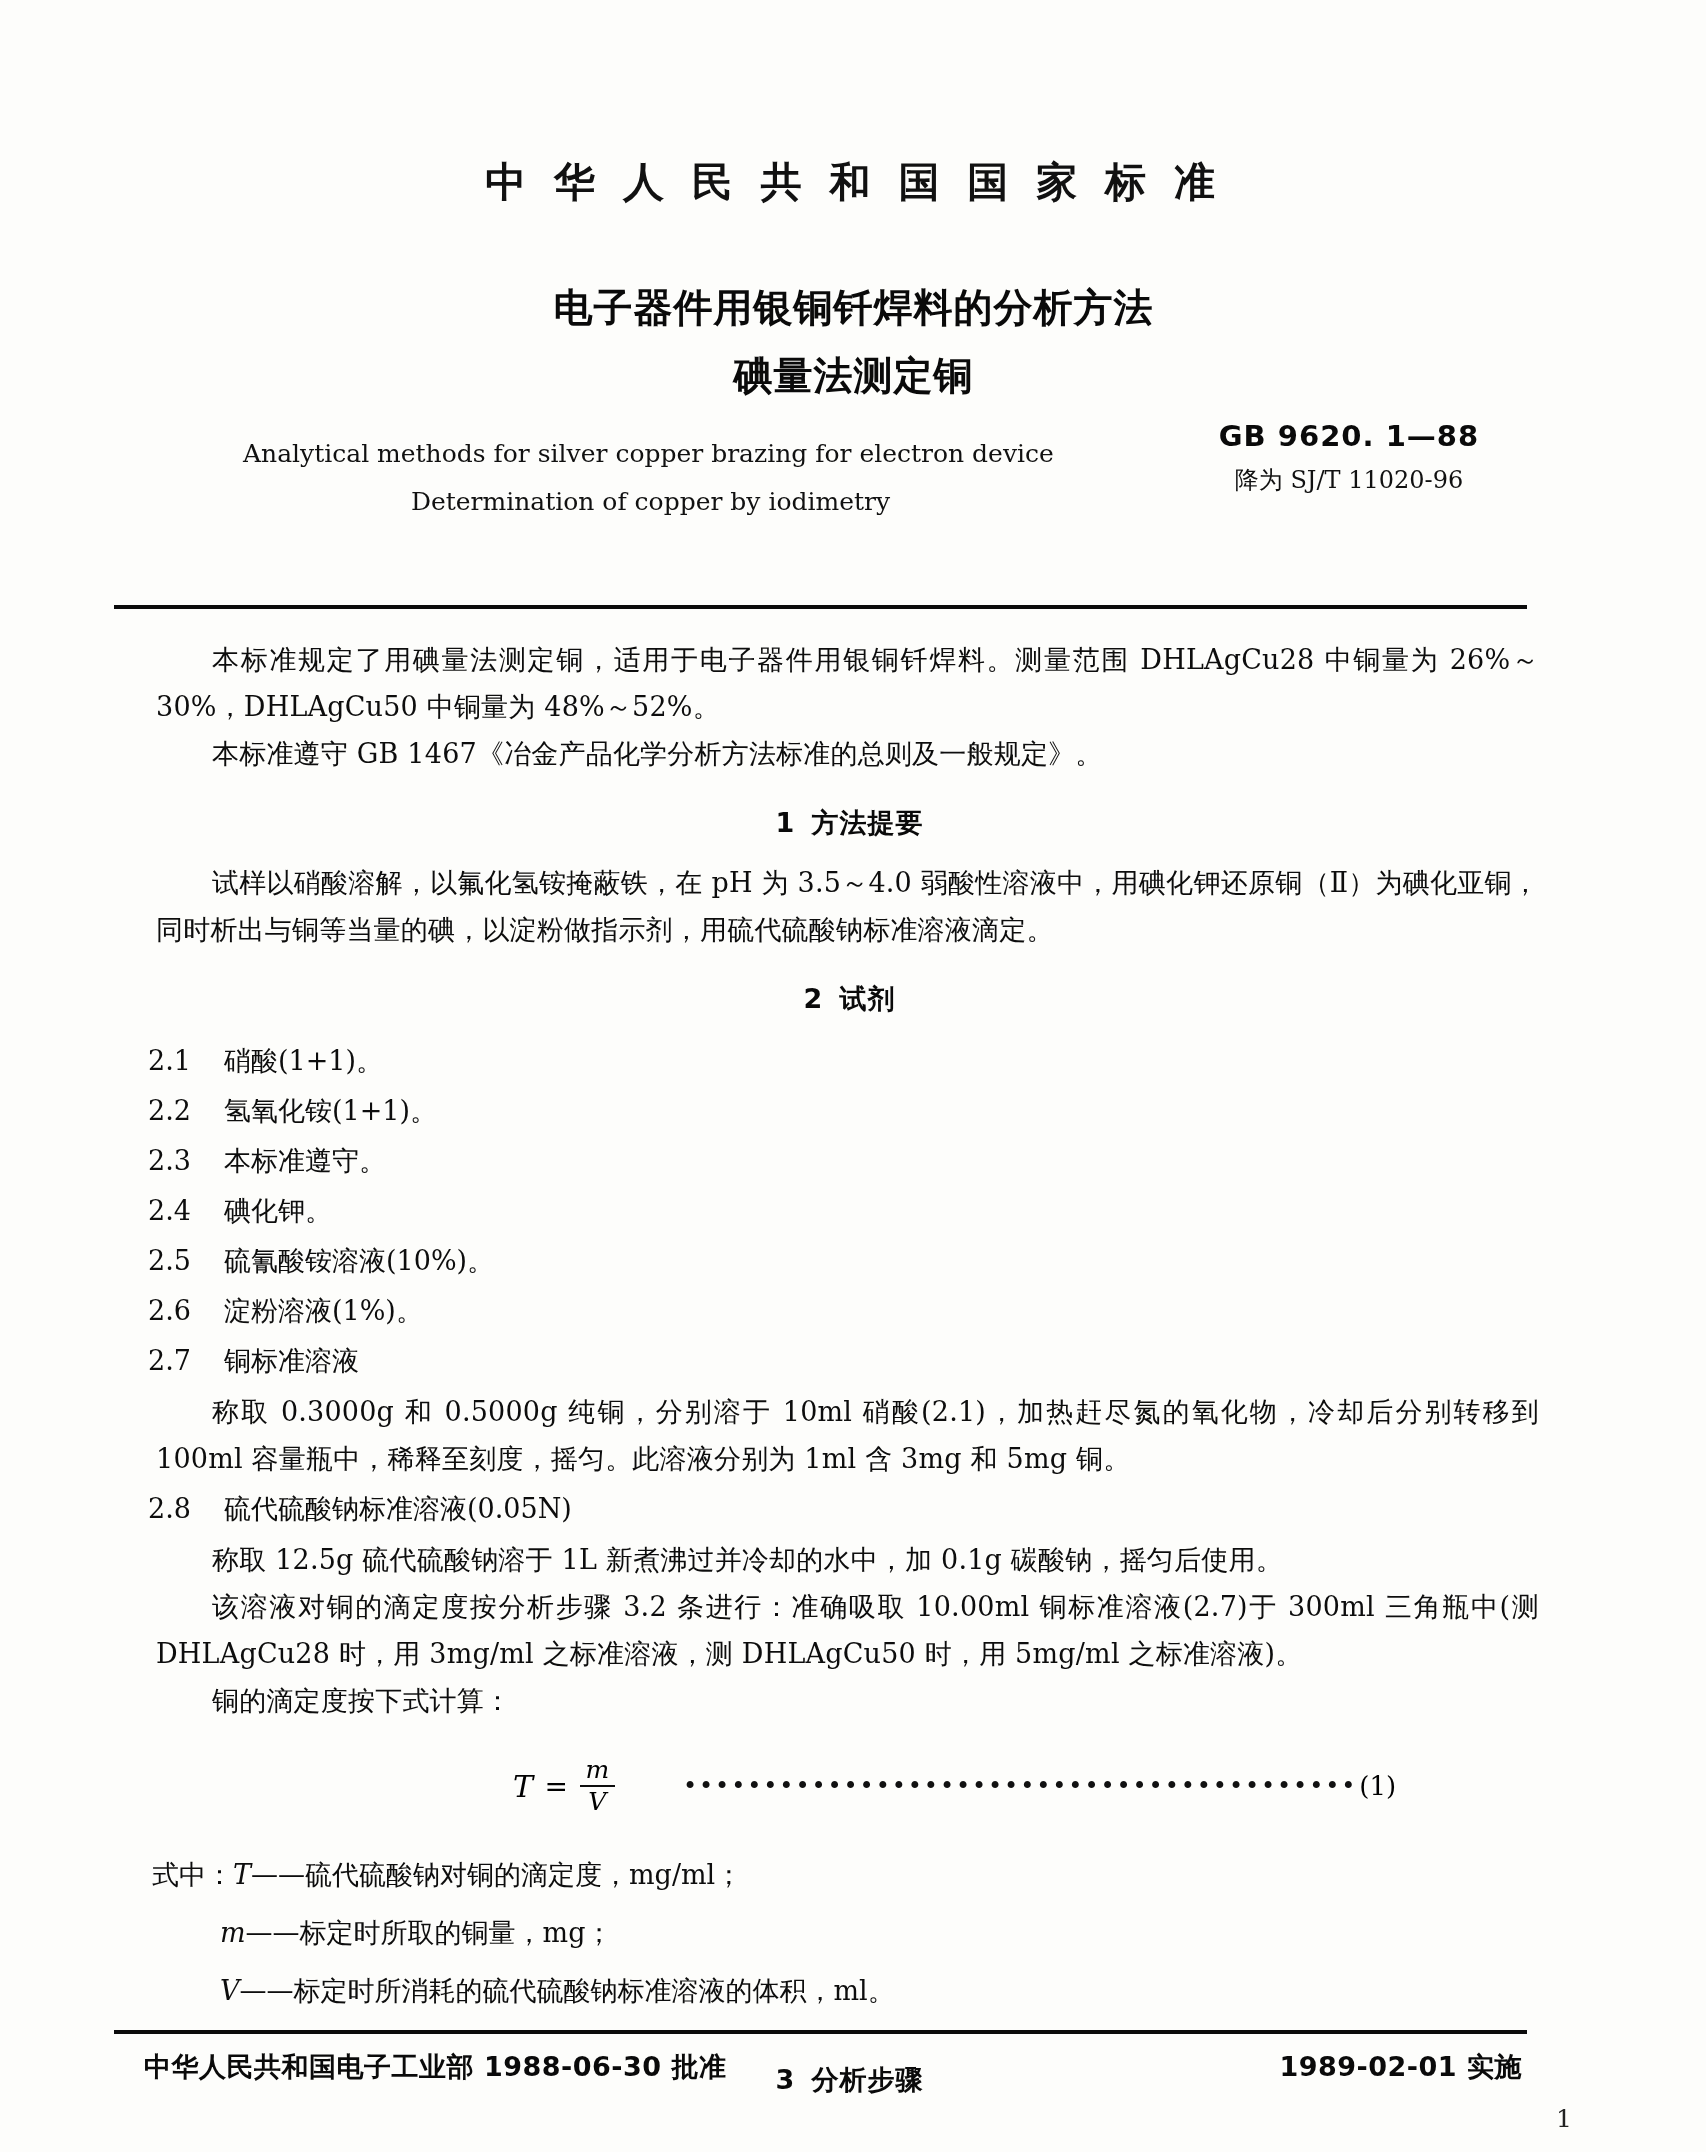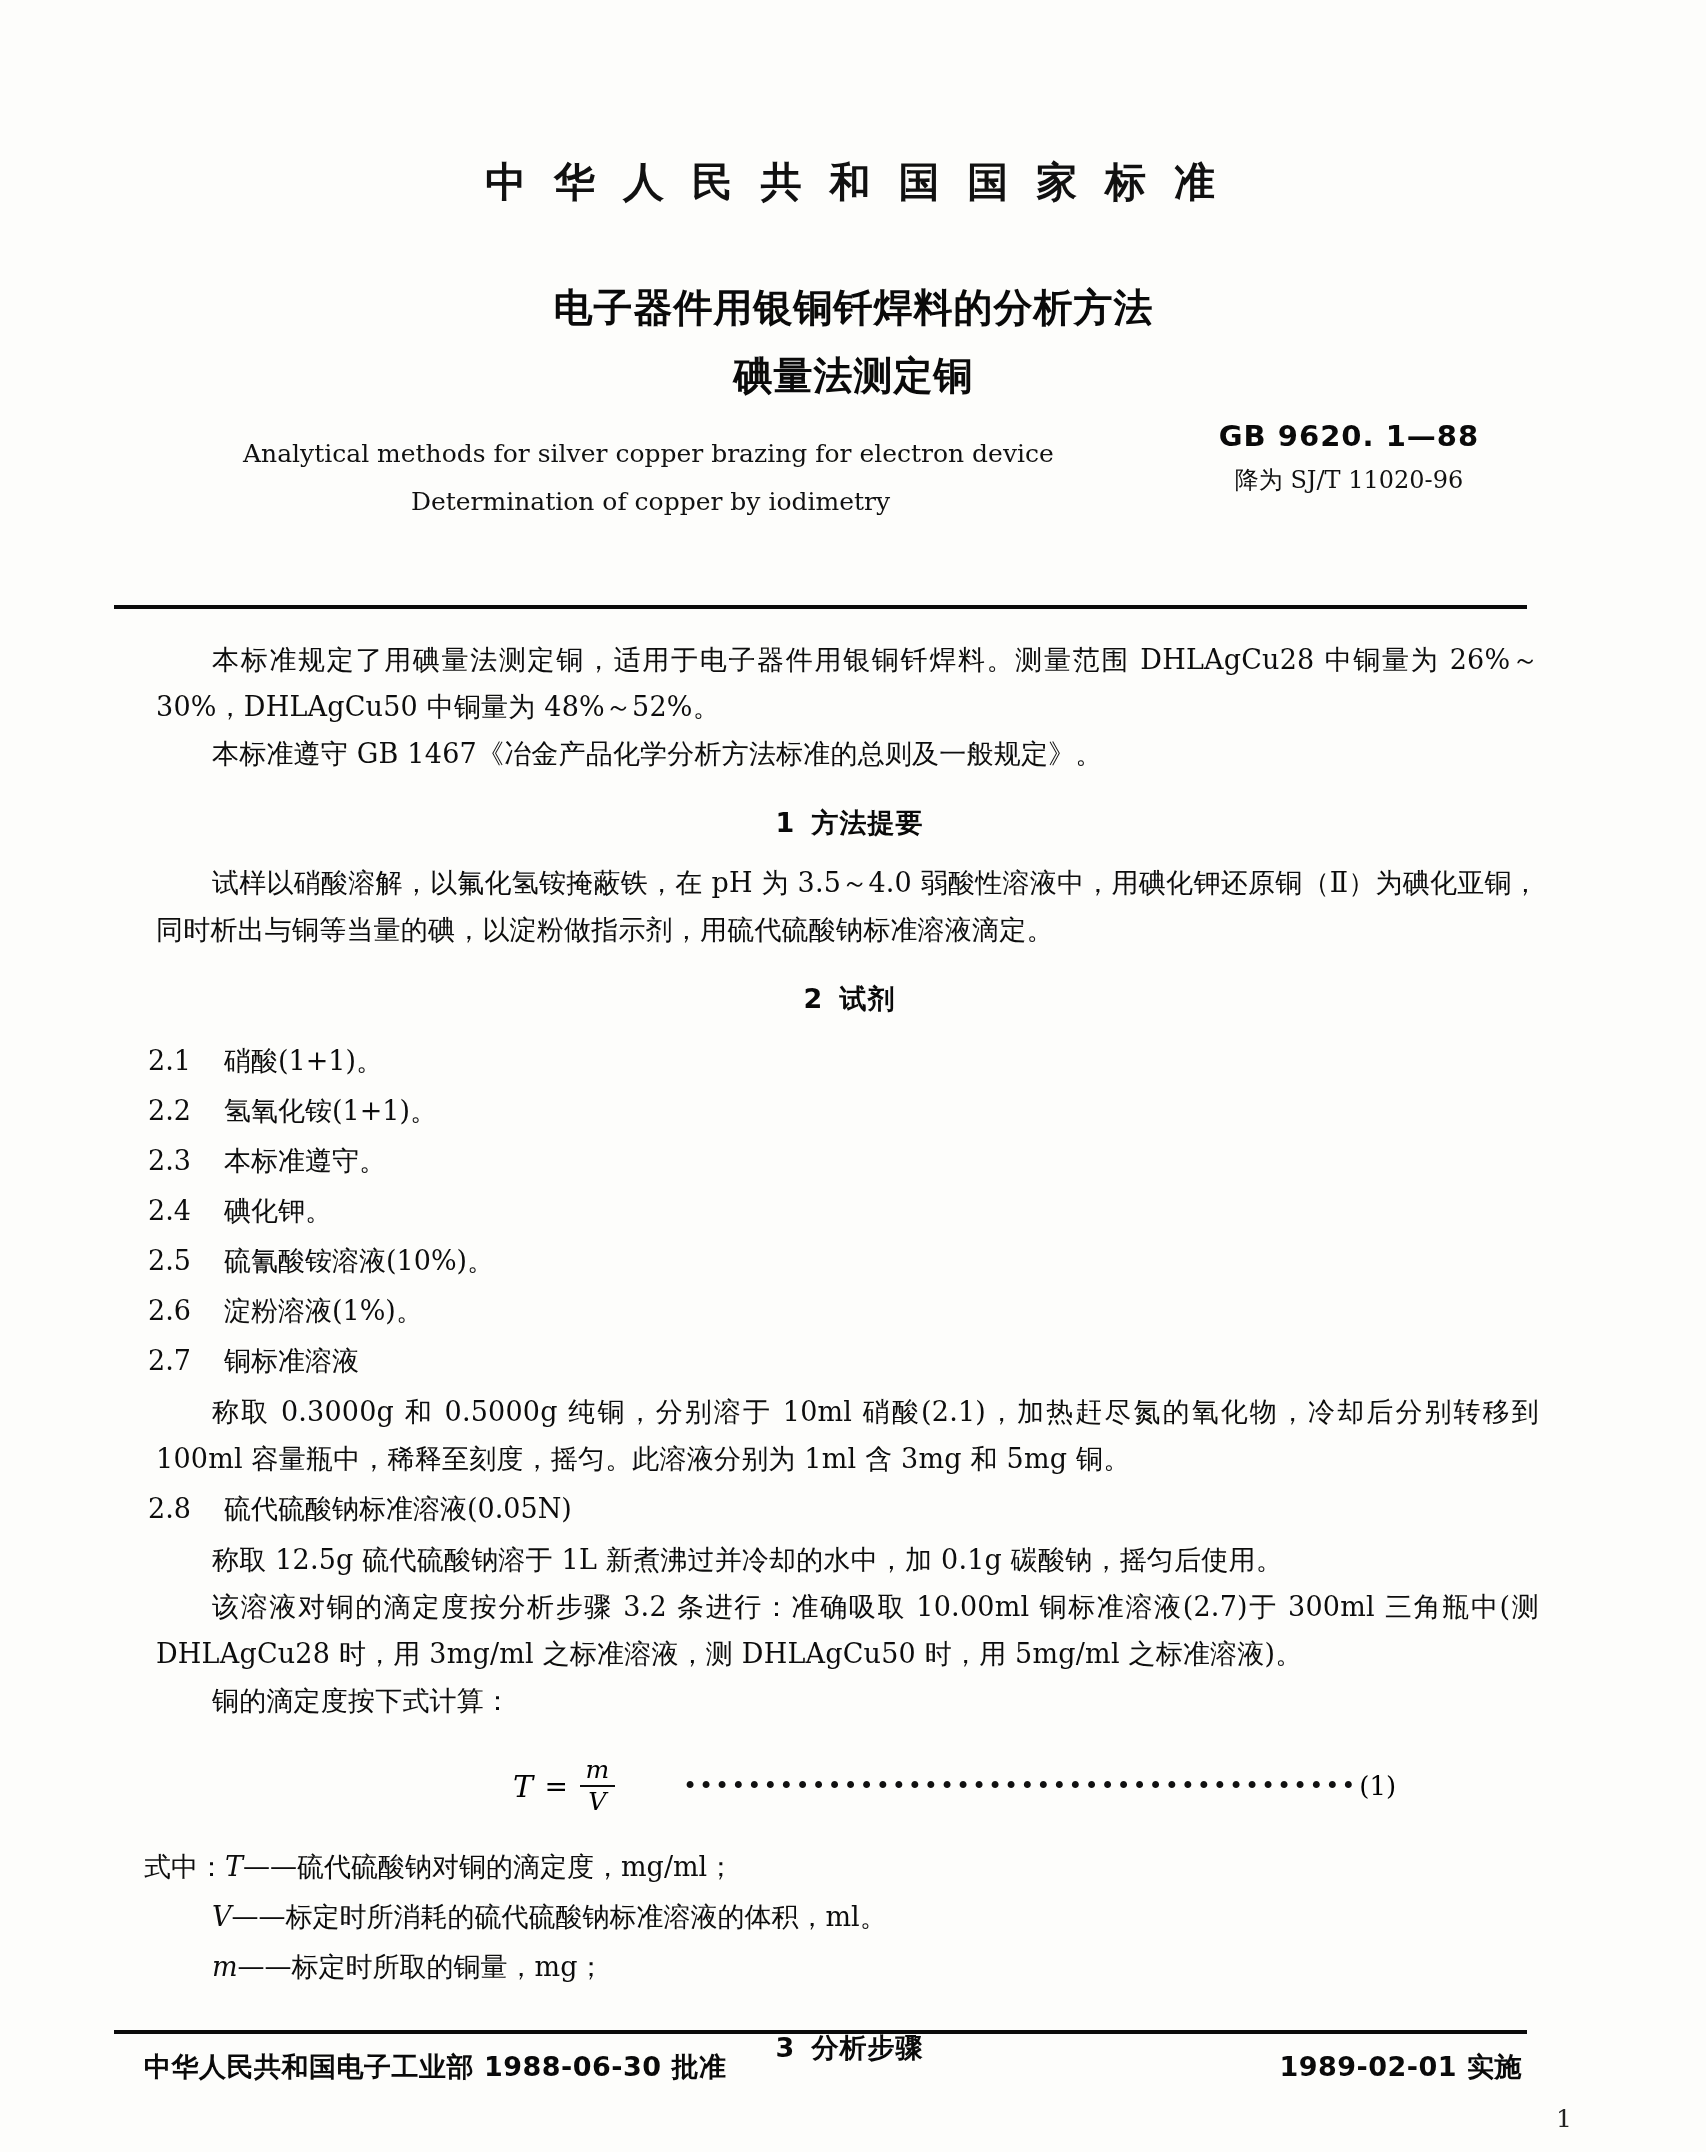--- a/index.html
+++ b/index.html
@@ -220,21 +220,21 @@
   .eqno {
     font-size: 26px;
     margin-left: 1.9px;
   }
   
   .where-line {
     font-family: "DejaVu Serif", "Liberation Serif", serif;
     font-size: 27px;
     line-height: 50px;
     color: #0d0d0d;
-    margin: 0;
+    margin: 8px;
     white-space: nowrap;
   }
   .where-line.ind {
     padding-left: 68px;
   }
   .ital { font-style: italic; }
   
   .footer {
     position: absolute;
     top: 2049px;
@@ -341,24 +341,24 @@
         </span>
         <span class="dots">••••••••••••••••••••••••••••••••••••••••••</span>
         <span class="eqno">(1)</span>
       </div>
     </div>
 
     <div class="where-line">
       <span>式中：</span><span class="ital">T</span><span>——</span><span>硫代硫酸钠对铜的滴定度，mg/ml；</span>
     </div>
     <div class="where-line ind">
+      <span class="ital">m</span><span>——</span><span>标定时所取的铜量，mg；</span>
+    </div>
+    <div class="where-line ind">
       <span class="ital">V</span><span>——</span><span>标定时所消耗的硫代硫酸钠标准溶液的体积，ml。</span>
-    </div>
-    <div class="where-line ind">
-      <span class="ital">m</span><span>——</span><span>标定时所取的铜量，mg；</span>
     </div>
 
     <div class="gap-l"></div>
 
     <div class="sec-head">
       <span class="num">3</span><span>分析步骤</span>
     </div>
 
   </div>
 

